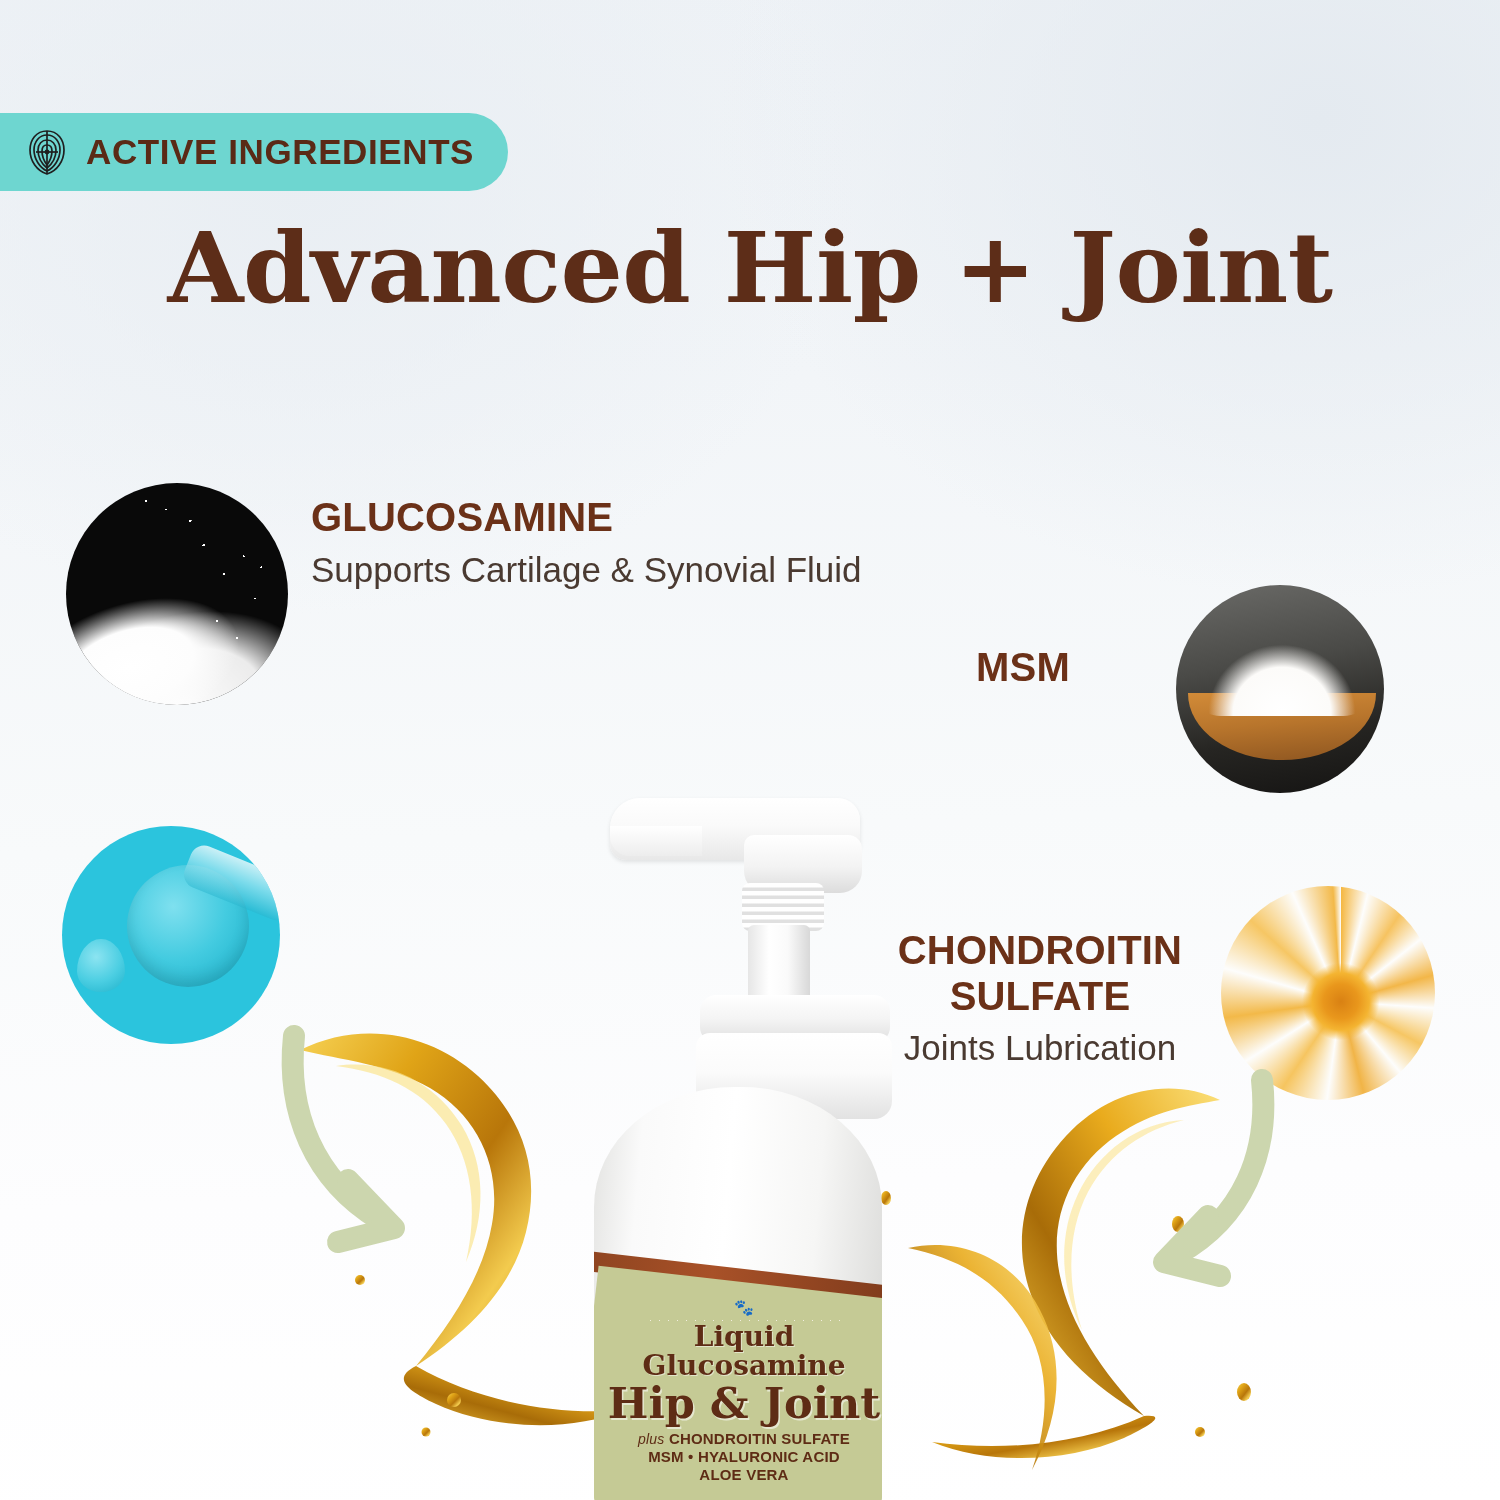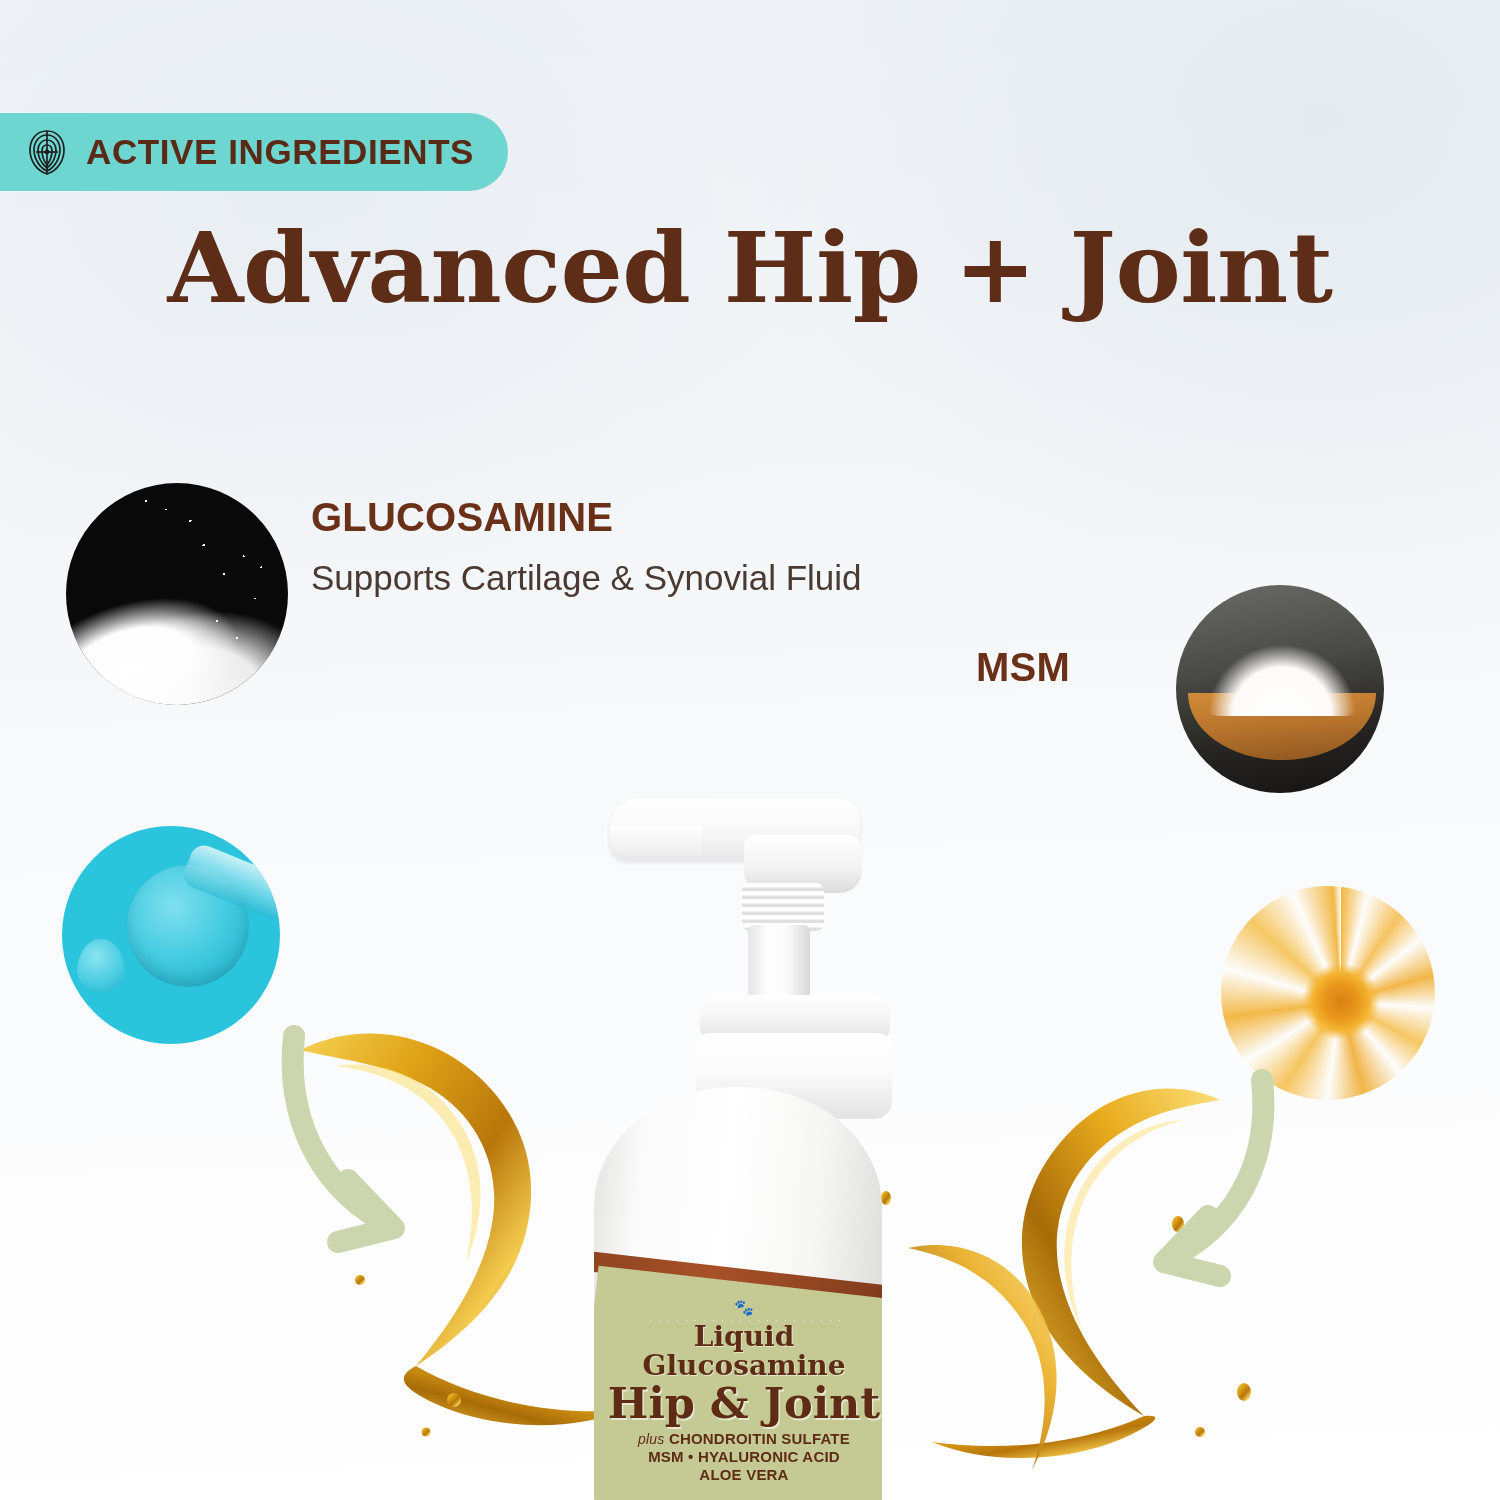--- a/index.html
+++ b/index.html
@@ -134,21 +134,21 @@
   }
 
   
   .ing-text { position: absolute; }
   .ing-text .name {
     font-size: 40px; font-weight: bold; color: #6b3118;
     letter-spacing: 0.2px; line-height: 1.14;
   }
   .ing-text .desc {
     font-size: 35px; font-weight: normal; color: #4a3a31;
-    line-height: 1.3; margin-top: 14px;
+    line-height: 1.3; margin-top: 6px;
   }
 
   #txt-gluco { left: 311px; top: 495px; text-align: left; }
   #txt-msm   { right: 430px; top: 645px; text-align: center; }
   #txt-ha    { left: 299px; top: 865px; text-align: left; }
   #txt-chon  { left: 865px; top: 928px; width: 350px; text-align: center; }
 
   
   .arrow { position: absolute; }
   #arrow-left  { left: 276px; top: 1004px; width: 190px; height: 260px; }
@@ -294,20 +294,25 @@
   <div class="ing-text" id="txt-gluco">
     <div class="name">GLUCOSAMINE</div>
     <div class="desc">Supports Cartilage &amp; Synovial Fluid</div>
   </div>
 
   <div class="ing-text" id="txt-msm">
     <div class="name">MSM</div>
   </div>
 
 
+  <div class="ing-text" id="txt-chon">
+    <div class="name">CHONDROITIN</div>
+    <div class="name">SULFATE</div>
+    <div class="desc">Joints Lubrication</div>
+  </div>
 
   <svg id="splash" viewBox="0 0 1050 520">
     <defs>
       <linearGradient id="oilA" x1="0" y1="0" x2="1" y2="1">
         <stop offset="0%" stop-color="#f6d154"></stop>
         <stop offset="28%" stop-color="#e0a417"></stop>
         <stop offset="58%" stop-color="#b8760a"></stop>
         <stop offset="80%" stop-color="#f3cb4e"></stop>
         <stop offset="100%" stop-color="#c98b12"></stop>
       </linearGradient>

